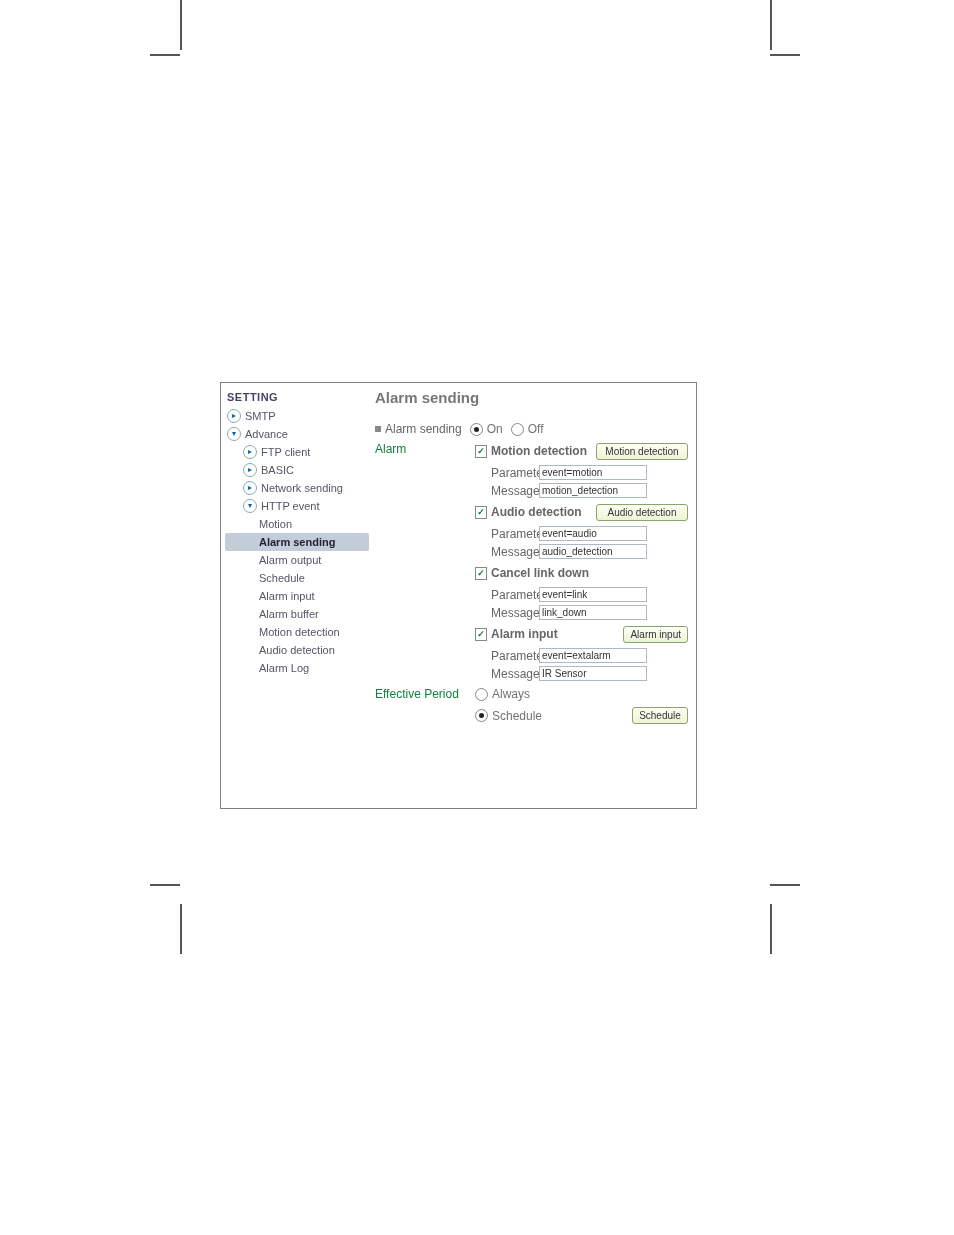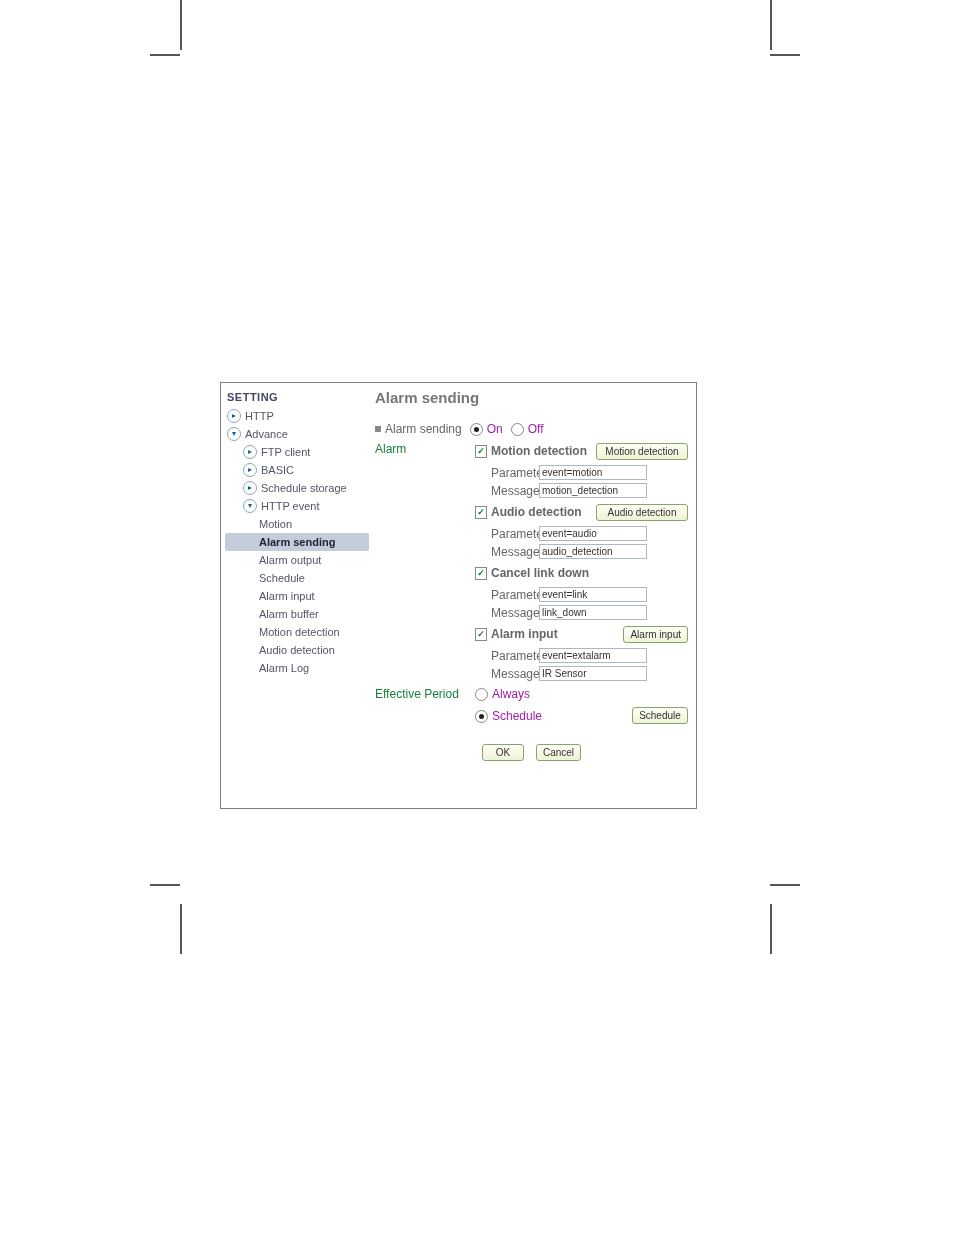--- a/index.html
+++ b/index.html
@@ -65,21 +65,21 @@
     width: 11px; height: 11px; border: 1px solid #888; margin-right: 4px;
     display: inline-flex; align-items: center; justify-content: center;
     background: #fff;
   }
   .radio { border-radius: 50%; }
   .radio .dot { width: 5px; height: 5px; border-radius: 50%; background: #222; display: none; }
   .radio.checked .dot { display: block; }
   .check.checked::after {
     content: "✓"; font-size: 9px; color: #0a7a2a; line-height: 1; font-weight: bold;
   }
-  .opt { display: inline-flex; align-items: flex-end; margin-right: 8px; color: #a21caf; }
+  .opt { display: inline-flex; align-items: center; margin-right: 8px; color: #737373; }
 
   .group { margin-left: 100px; }
   .group-row { display: flex; align-items: center; height: 22px; }
   .group-head { font-weight: bold; color: #666; }
   .cb-col { width: 16px; display: flex; justify-content: center; }
   .head-text { flex: 1; }
   .btn {
     min-width: 92px; height: 17px; font-size: 10px;
     border: 1px solid #8aa56a; background: linear-gradient(#fefff6,#edf3d6);
     border-radius: 3px; color: #333;
@@ -111,37 +111,37 @@
 <div class="crop v" style="left:770px; top:904px;"></div>
 <div class="crop h" style="left:770px; top:884px;"></div>
 
 <div class="panel">
 
   <div class="sidebar">
     <div class="sidebar-title">SETTING</div>
 
     <div class="tree-item l1">
       <span class="arrow">▸</span>
-      <span class="txt">HTTP</span>
+      <span class="txt">SMTP</span>
     </div>
     <div class="tree-item l1">
       <span class="arrow">▾</span>
       <span class="txt">Advance</span>
     </div>
     <div class="tree-item l2">
       <span class="arrow">▸</span>
       <span class="txt">FTP client</span>
     </div>
     <div class="tree-item l2">
       <span class="arrow">▸</span>
       <span class="txt">BASIC</span>
     </div>
     <div class="tree-item l2">
       <span class="arrow">▸</span>
-      <span class="txt">Schedule storage</span>
+      <span class="txt">Network sending</span>
     </div>
     <div class="tree-item l2">
       <span class="arrow">▾</span>
       <span class="txt">HTTP event</span>
     </div>
     <div class="tree-item leaf3">
       <span class="txt">Motion</span>
     </div>
     <div class="tree-item leaf3 selected">
       <span class="txt">Alarm sending</span>
@@ -275,19 +275,15 @@
     <div class="row" style="margin-left:100px;">
       <span class="opt" style="flex:1;">
         <span class="radio checked">
             <span class="dot"></span>
           </span>
         <span>Schedule</span>
       </span>
       <span class="btn small" style="min-width:56px;">Schedule</span>
     </div>
 
-    <div class="footer-btns">
-      <span class="btn small">OK</span>
-      <span class="btn small">Cancel</span>
-    </div>
 
   </div>
 </div>
 
 </body></html>

